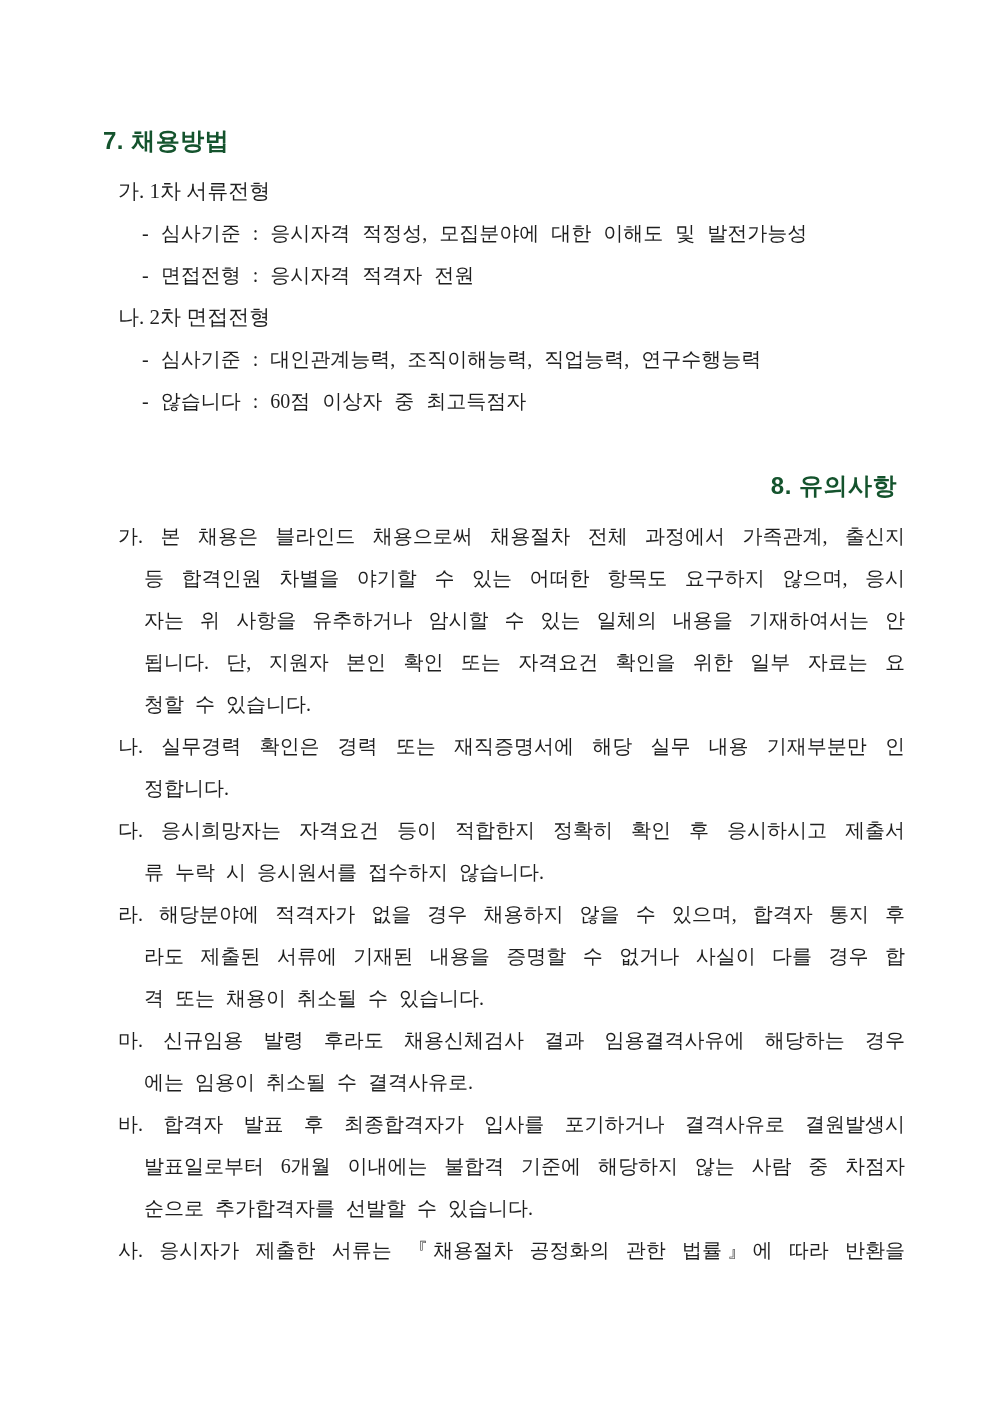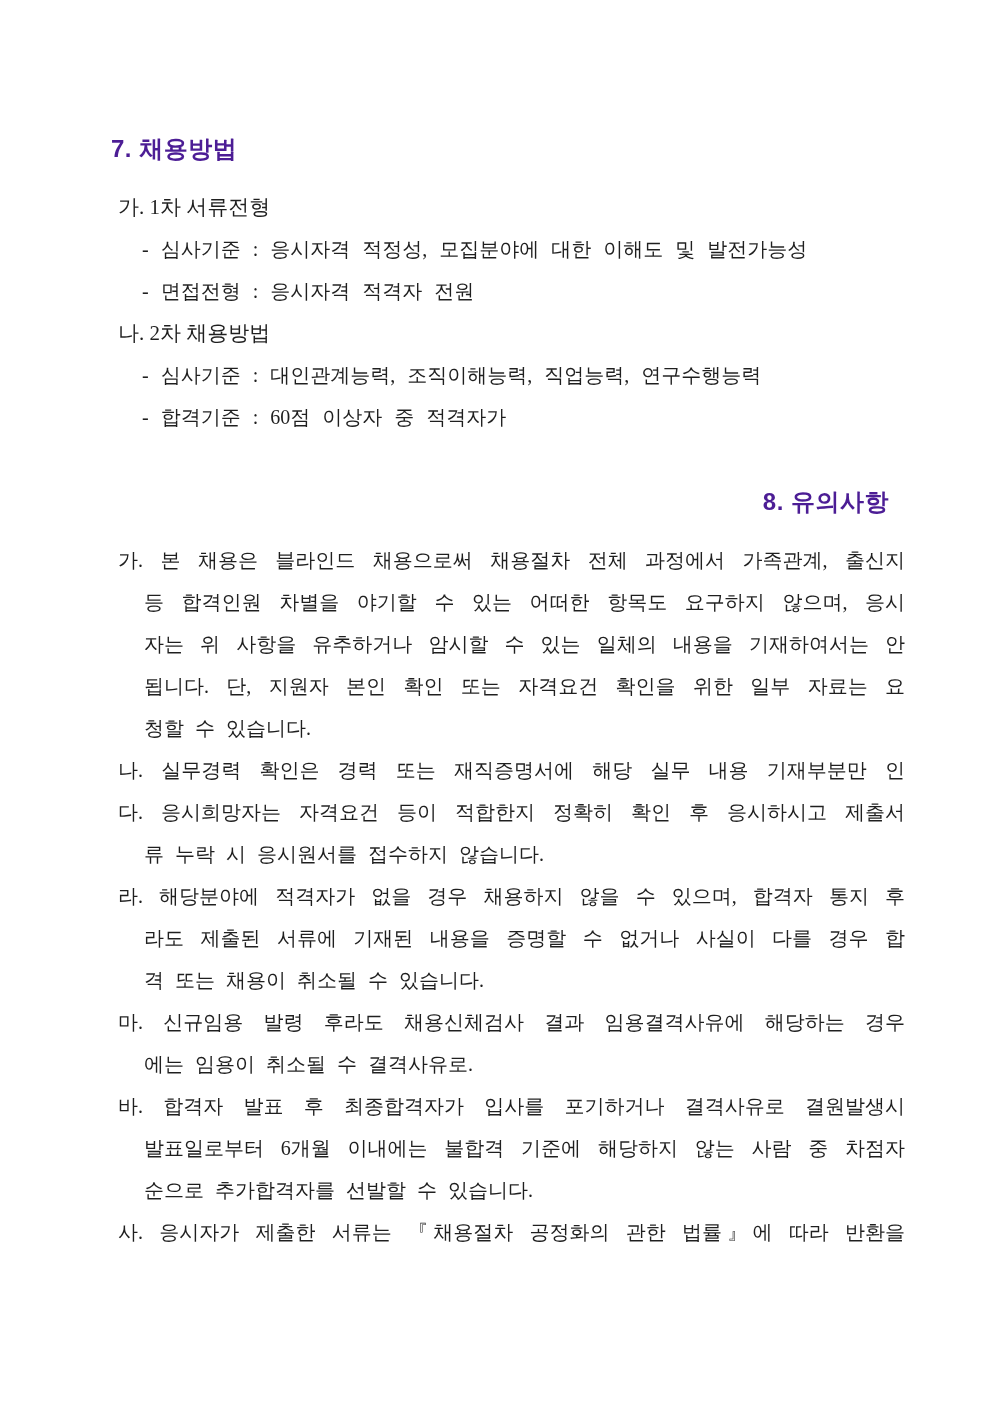--- a/index.html
+++ b/index.html
@@ -15,22 +15,22 @@
     font-family: "Liberation Serif", "DejaVu Serif", serif;
     font-size: 20px;
     overflow: hidden;
   }
   .h-sec {
     font-family: "Liberation Sans", "DejaVu Sans", sans-serif;
     font-weight: bold;
     font-size: 24px;
     line-height: 42px;
     letter-spacing: 0.5px;
-    color: #4c1d95;
-    margin: 16px;
+    color: #14532d;
+    margin: 8px;
   }
   .sec-notes .h-sec { margin-top: 43px; text-align: right; }
 
   
   .s7-title {
     margin-left: 23px;
     font-weight: normal;
     font-size: 21px;
     line-height: 42px;
   }
@@ -63,38 +63,39 @@
   <section class="sec-recruitment">
     <h2 class="h-sec">7. 채용방법</h2>
 
     <div>
       <div class="s7-title">가. 1차 서류전형</div>
       <div class="s7-detail">- 심사기준 : 응시자격 적정성, 모집분야에 대한 이해도 및 발전가능성</div>
       <div class="s7-detail">- 면접전형 : 응시자격 적격자 전원</div>
     </div>
 
     <div>
-      <div class="s7-title">나. 2차 채용방법</div>
+      <div class="s7-title">나. 2차 면접전형</div>
       <div class="s7-detail">- 심사기준 : 대인관계능력, 조직이해능력, 직업능력, 연구수행능력</div>
-      <div class="s7-detail">- 합격기준 : 60점 이상자 중 적격자가</div>
+      <div class="s7-detail">- 않습니다 : 60점 이상자 중 최고득점자</div>
     </div>
   </section>
 
   <section class="sec-notes">
     <h2 class="h-sec">8. 유의사항</h2>
     <div>
         <div class="para">
           <div class="ln"><span>가.</span> 본 채용은 블라인드 채용으로써 채용절차 전체 과정에서 가족관계, 출신지</div>
           <div class="ln cont">등 합격인원 차별을 야기할 수 있는 어떠한 항목도 요구하지 않으며, 응시</div>
           <div class="ln cont">자는 위 사항을 유추하거나 암시할 수 있는 일체의 내용을 기재하여서는 안</div>
           <div class="ln cont">됩니다. 단, 지원자 본인 확인 또는 자격요건 확인을 위한 일부 자료는 요</div>
           <div class="ln cont last">청할 수 있습니다.</div>
         </div>
         <div class="para">
           <div class="ln"><span>나.</span> 실무경력 확인은 경력 또는 재직증명서에 해당 실무 내용 기재부분만 인</div>
+          <div class="ln cont last">정합니다.</div>
         </div>
         <div class="para">
           <div class="ln"><span>다.</span> 응시희망자는 자격요건 등이 적합한지 정확히 확인 후 응시하시고 제출서</div>
           <div class="ln cont last">류 누락 시 응시원서를 접수하지 않습니다.</div>
         </div>
         <div class="para">
           <div class="ln"><span>라.</span> 해당분야에 적격자가 없을 경우 채용하지 않을 수 있으며, 합격자 통지 후</div>
           <div class="ln cont">라도 제출된 서류에 기재된 내용을 증명할 수 없거나 사실이 다를 경우 합</div>
           <div class="ln cont last">격 또는 채용이 취소될 수 있습니다.</div>
         </div>

